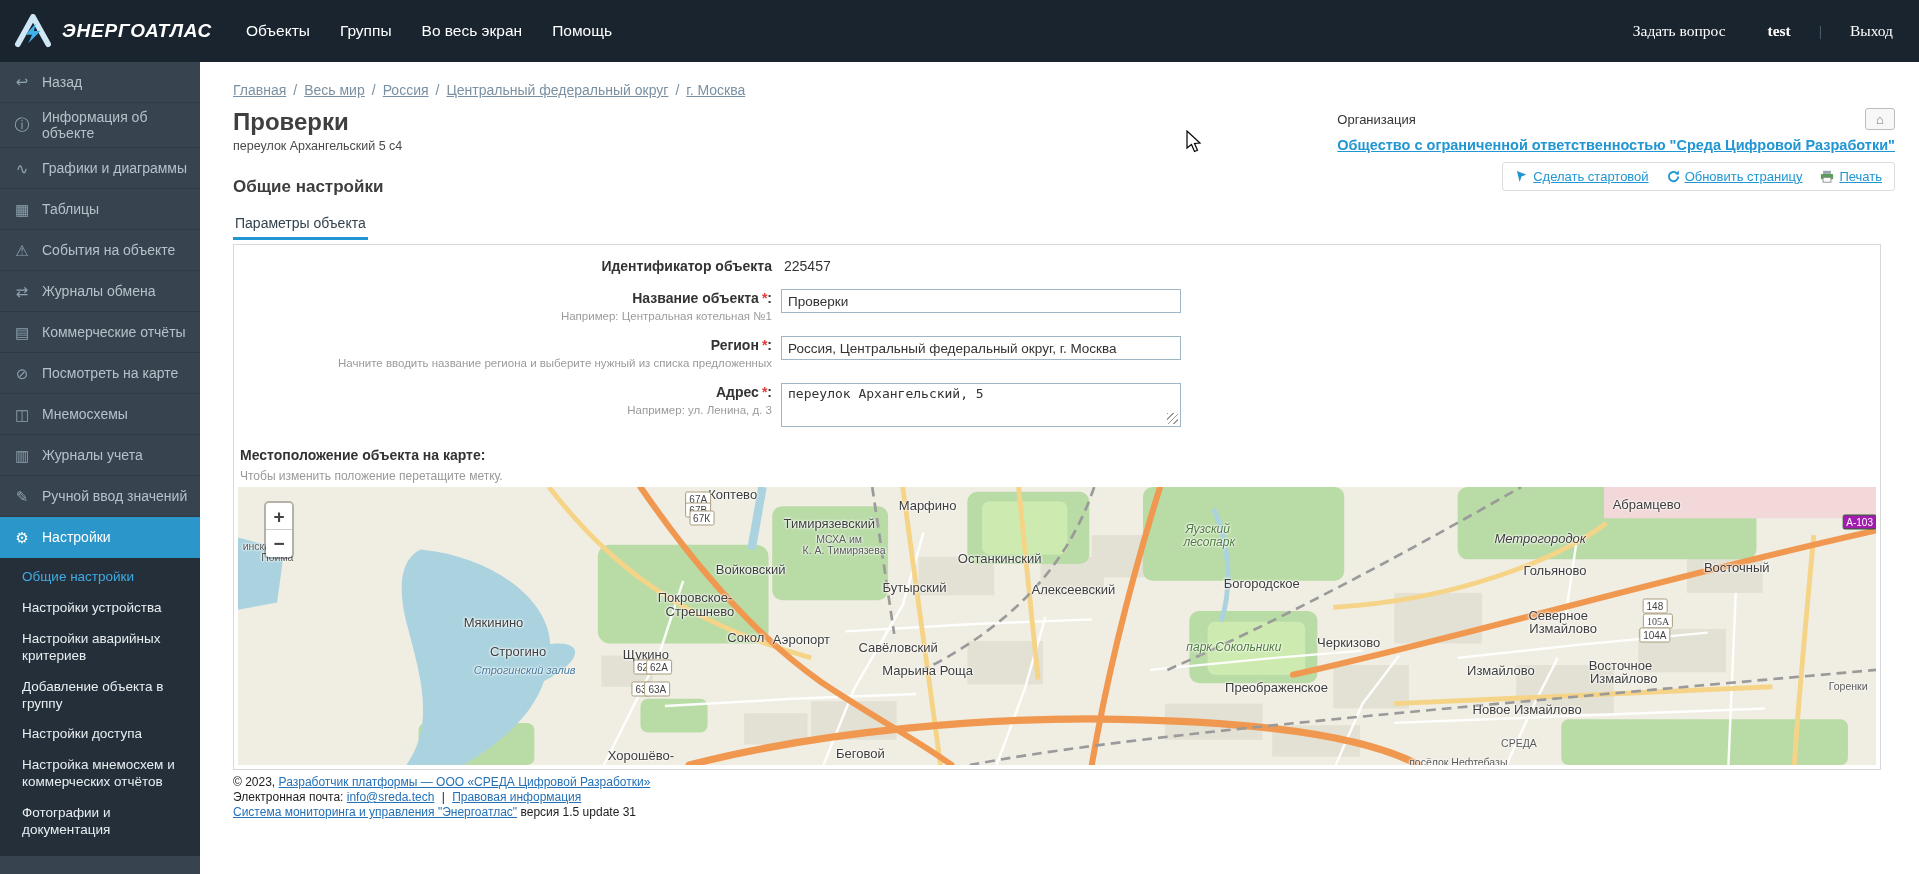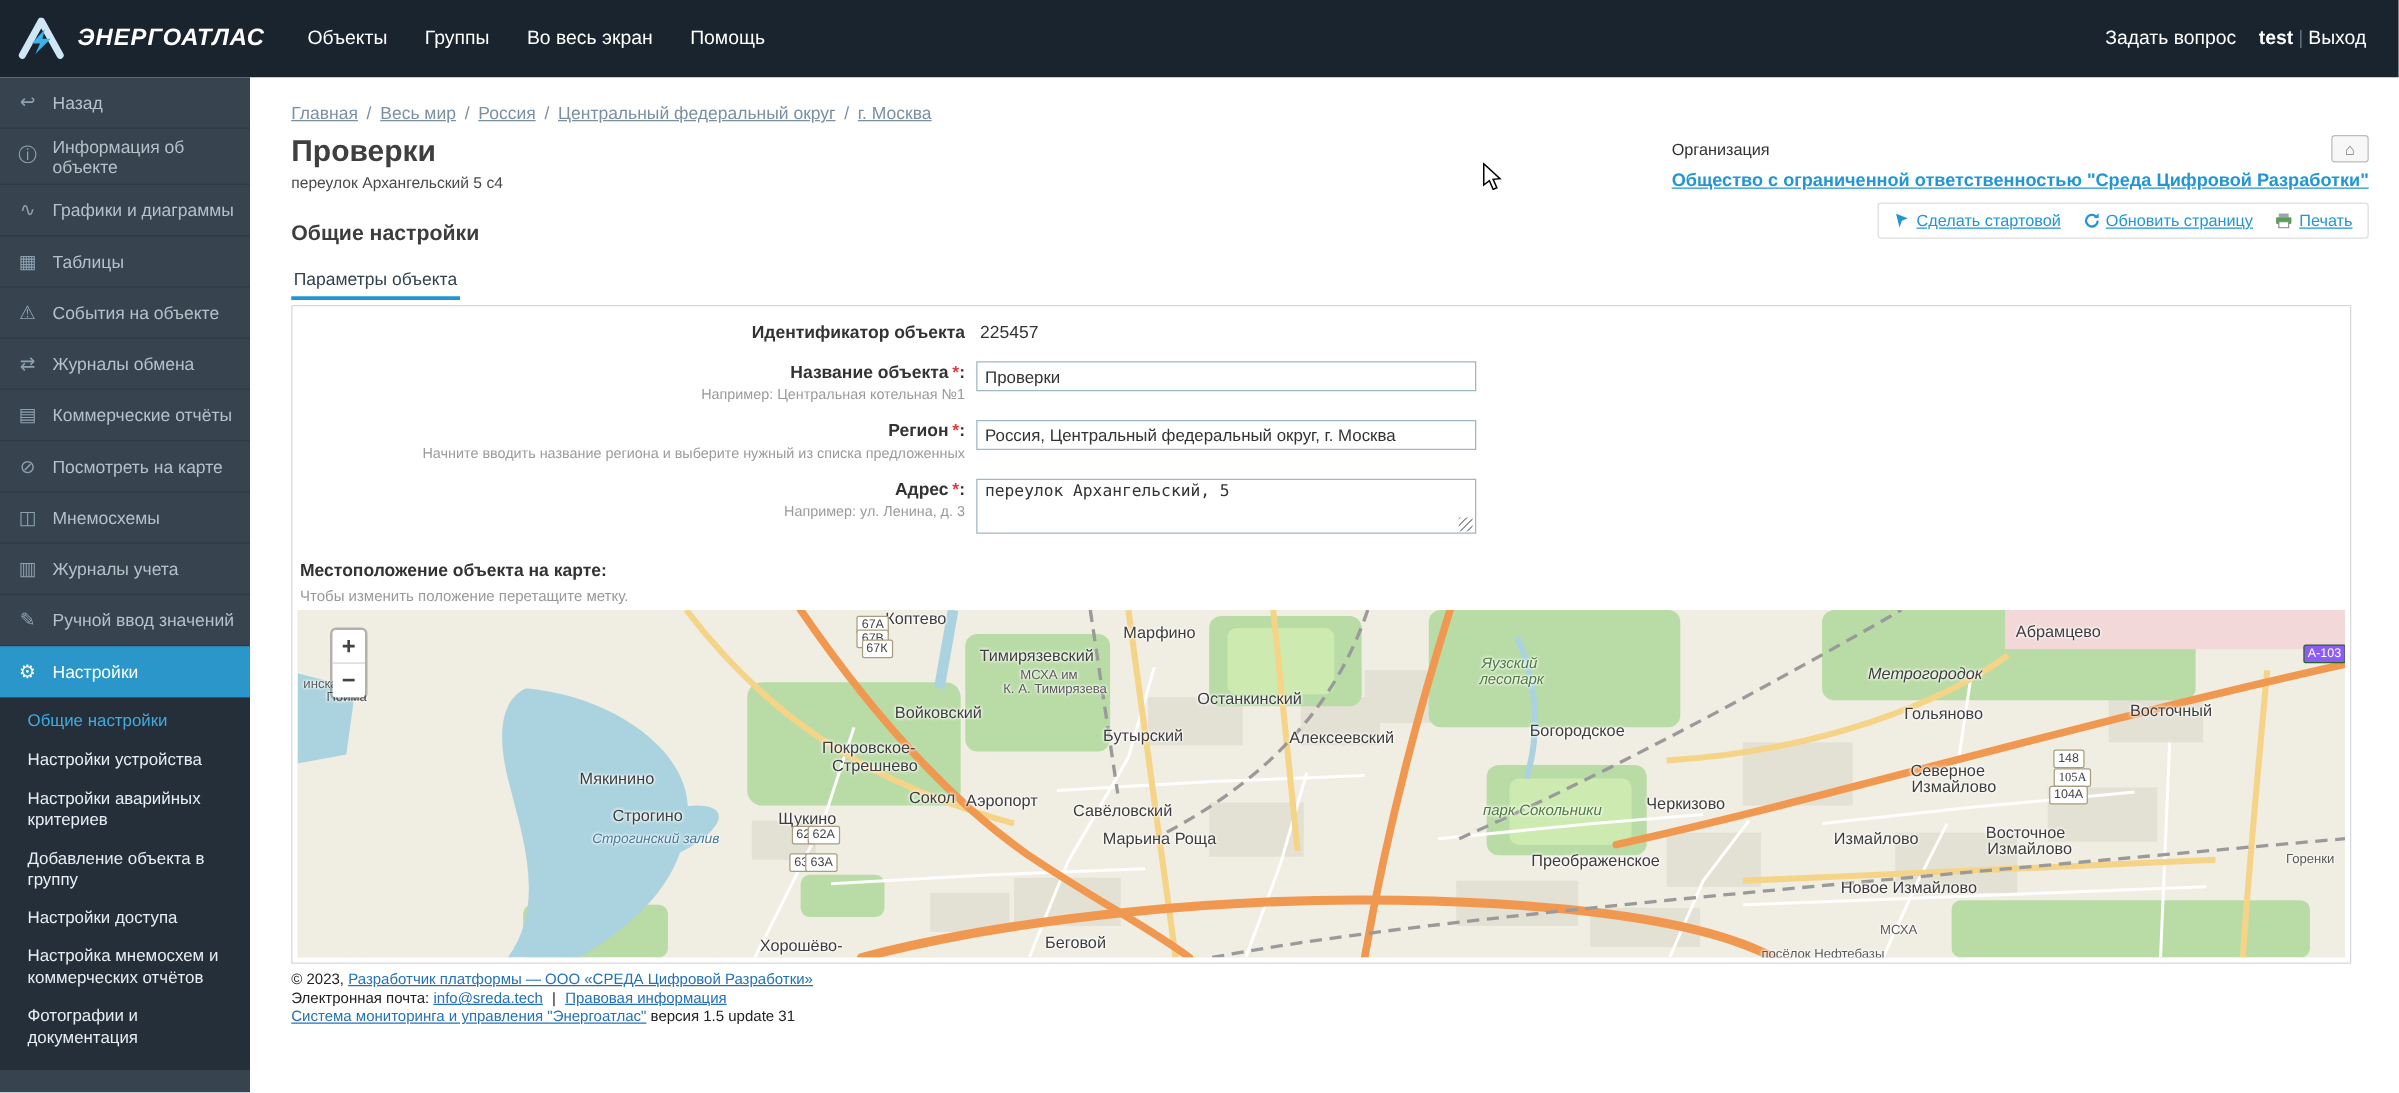--- a/index.html
+++ b/index.html
@@ -7,21 +7,21 @@
     font-family:"Liberation Sans", sans-serif; }
   a { cursor:pointer; }
 
   
   .topbar { height:62px; background:#19242f; display:flex; align-items:center;
     color:#fff; padding:0 26px 0 14px; }
   .brand { display:flex; align-items:center; gap:10px; margin-right:34px; }
   .brand-text { font-size:19px; font-weight:bold; font-style:italic; letter-spacing:.8px; }
   .topbar-menu { display:flex; gap:30px; }
   .top-link { color:#fff; font-size:15.5px; text-decoration:none; }
-  .topbar-right { margin-left:auto; display:flex; align-items:center; gap:4px; font-size:15.5px; }
+  .topbar-right { margin-left:auto; display:flex; align-items:center; gap:28px; font-size:15.5px;font-family:Liberation Serif, serif; }
   .topbar-right a { color:#fff; text-decoration:none; }
   .topbar-right .user { font-weight:bold; margin-left:14px; }
   .topbar-right .sep { color:#5d6e7d; }
 
   
   .layout { display:flex; height:812px; }
   .sidebar { width:200px; background:#37434f; flex-shrink:0; overflow:hidden; }
   .side-item { display:flex; align-items:center; gap:10px; min-height:41px;
     padding:6px 10px 6px 12px; color:#b6c1c9; font-size:14px; line-height:1.15;
     border-bottom:1px solid #2f3a45; cursor:pointer; }
@@ -91,21 +91,21 @@
   .map-labels { position:absolute; inset:0; }
   .map-label { position:absolute; transform:translate(-50%,-50%); font-size:13px;
     color:#3d3d3d; white-space:nowrap;
     text-shadow:0 0 2px #fff,0 0 3px #fff,0 0 3px #fff; }
   .map-label.small { font-size:10.5px; color:#5a5a5a; }
   .map-label.park { font-size:12px; font-style:italic; color:#4e7a3e; }
   .map-label.water { font-size:11px; font-style:italic; color:#46789b; }
   .badge { position:absolute; transform:translate(-50%,-50%); font-size:10px;
     background:#fff; border:1px solid #a89d7e; border-radius:2px; padding:0 3px;
     color:#444; line-height:13px; white-space:nowrap; }
-  .badge.green { background:#8b5cf6; border-color:#256628; color:#fff; }
+  .badge.green { background:#a21caf; border-color:#256628; color:#fff; }
   .zoom { position:absolute; left:26px; top:14px; width:30px;
     border:2px solid rgba(0,0,0,.25); border-radius:5px; overflow:hidden; z-index:5; }
   .zoom button { display:block; width:100%; height:27px; background:#fff; border:none;
     border-bottom:1px solid #ccc; font-size:19px; font-weight:bold; color:#444;
     cursor:pointer; line-height:1; }
   .zoom button:last-child { border-bottom:none; }
 
   
   .footer { margin-top:5px; font-size:12px; line-height:15px; color:#222; }
   .footer a { color:#2471b8; text-decoration:underline; }
@@ -394,21 +394,21 @@
             <span class="map-label" style="left: 63.4%; top: 71.9%;">Преображенское</span>
             <span class="map-label" style="left: 77.1%; top: 65.8%;">Измайлово</span>
             <span class="map-label" style="left: 84.4%; top: 64.1%;">Восточное</span>
             <span class="map-label" style="left: 84.6%; top: 68.8%;">Измайлово</span>
             <span class="map-label" style="left: 78.7%; top: 79.7%;">Новое Измайлово</span>
             <span class="map-label" style="left: 86%; top: 6.1%;">Абрамцево</span>
             <span class="map-label park" style="left: 59.2%; top: 15.2%;">Яузский</span>
             <span class="map-label park" style="left: 59.3%; top: 19.9%;">лесопарк</span>
             <span class="map-label park" style="left: 60.8%; top: 57.6%;">парк Сокольники</span>
             <span class="map-label small" style="left: 98.3%; top: 71.5%;">Горенки</span>
-            <span class="map-label small" style="left: 78.2%; top: 92.2%;">МСХА</span>
+            <span class="map-label small" style="left: 78.2%; top: 92.2%;">СРЕДА</span>
             <span class="map-label small" style="left: 74.5%; top: 99%;">посёлок Нефтебазы</span>
             <span class="badge" style="left: 28.1%; top: 4.3%;">67А</span>
             <span class="badge" style="left: 28.1%; top: 8.2%;">67В</span>
             <span class="badge" style="left: 28.3%; top: 11.3%;">67К</span>
             <span class="badge" style="left: 24.7%; top: 64.9%;">62</span>
             <span class="badge" style="left: 25.7%; top: 64.9%;">62А</span>
             <span class="badge" style="left: 24.6%; top: 72.7%;">63</span>
             <span class="badge" style="left: 25.6%; top: 72.7%;">63А</span>
             <span class="badge" style="left: 86.5%; top: 42.9%;">148</span>
             <span class="badge" style="left: 86.7%; top: 48.1%; font-family: Liberation Serif, serif;">105А</span>

